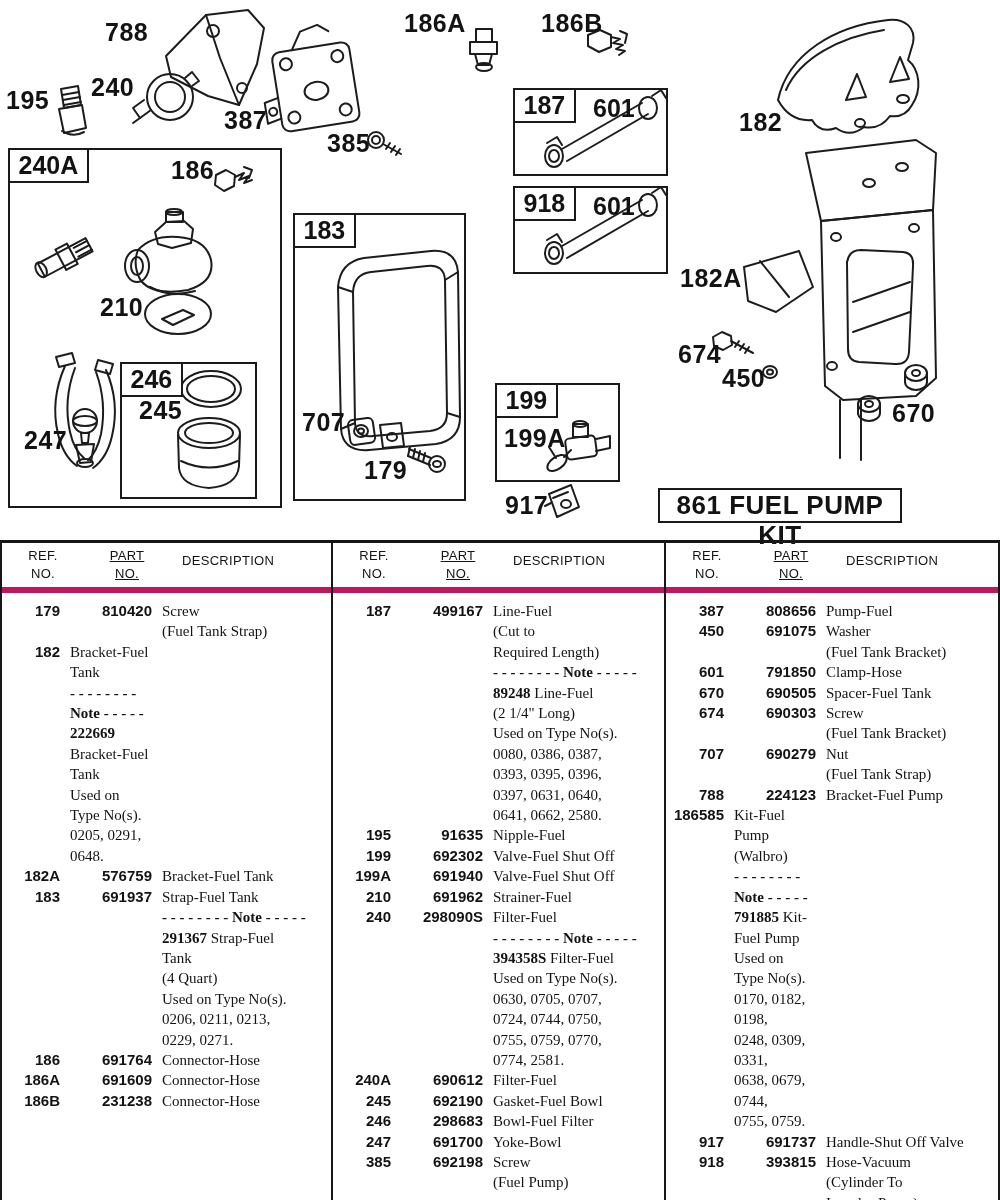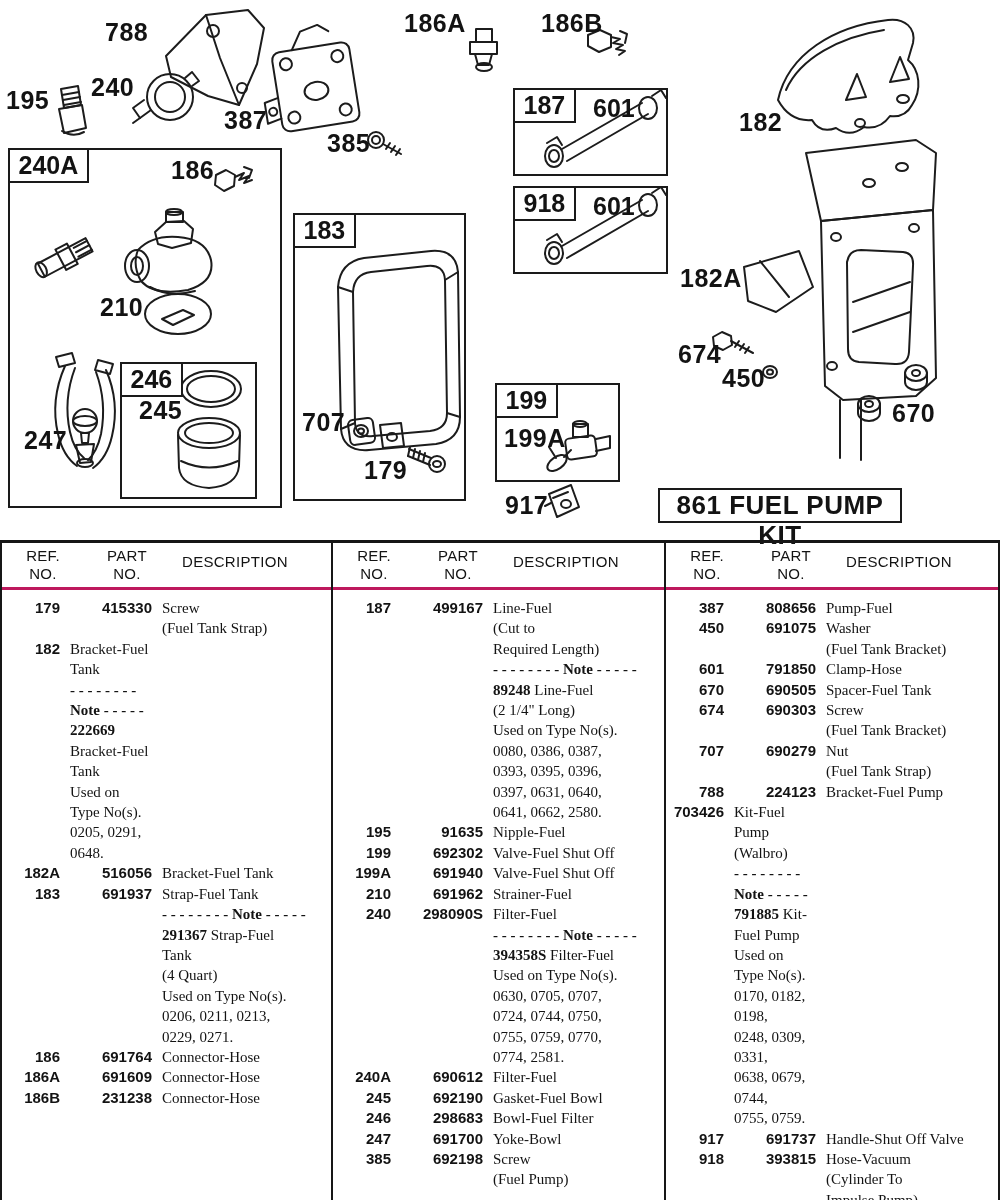--- a/index.html
+++ b/index.html
@@ -14,23 +14,23 @@
   .pbox{position:absolute;border:2.5px solid #1a1a1a;background:transparent;}
   .pbox-label{position:absolute;top:-2.5px;left:-2.5px;border:2.5px solid #1a1a1a;background:#fff;
         font-weight:700;font-size:25px;line-height:28px;padding:1px 9px 2px;}
   .pbox-label2{position:absolute;top:4px;left:78px;font-weight:700;font-size:25px;}
   .kit-box{position:absolute;left:658px;top:488px;width:240px;height:31px;border:2.5px solid #1a1a1a;
         font-weight:700;font-size:26px;line-height:30px;text-align:center;letter-spacing:.5px;background:#fff;}
   
   #parts-table{position:absolute;left:0;top:540px;width:1000px;height:660px;border-top:3px solid #161616;box-sizing:border-box;}
   .tcol{position:absolute;top:0;height:660px;box-sizing:border-box;border-right:2.5px solid #161616;}
   .tcol.first{border-left:2.5px solid #161616;}
-  .thead{position:relative;height:44px;border-bottom:3px solid #be185d;font-size:15px;letter-spacing:.3px;}
+  .thead{position:relative;height:44px;border-bottom:6px solid #be185d;font-size:13px;letter-spacing:.3px;}
   .h-refno{position:absolute;left:10px;top:4px;width:62px;text-align:center;line-height:18px;}
-  .h-partno{position:absolute;left:78px;top:4px;width:94px;text-align:center;line-height:18px;}
+  .h-partno{position:absolute;left:78px;top:4px;width:94px;text-align:center;line-height:18px;text-decoration:underline;}
   .h-desc{position:absolute;left:180px;top:10px;}
   .rows{padding-top:8px;}
   .prow{display:grid;grid-template-columns:58px 92px 1fr;font-size:15px;line-height:20.4px;}
   .c-ref{text-align:right;font-weight:700;}
   .c-part{text-align:right;font-weight:700;}
   .c-desc{padding-left:10px;font-family:Liberation Serif, serif;}
   .dline b{font-weight:700;}
 </style>
 </head>
 <body>
@@ -313,40 +313,40 @@
         </div>
         <div class="h-partno">
           <div>PART</div>
             <div>NO.</div>
         </div>
         <div class="h-desc">DESCRIPTION</div>
       </div>
       <div class="rows">
           <div class="prow">
             <span class="c-ref">179</span>
-            <span class="c-part">415330</span>
+            <span class="c-part">810420</span>
             <span class="c-desc">
               <div class="dline">Screw</div>
               <div class="dline">(Fuel Tank Strap)</div>
             </span>
           </div>
           <div class="prow">
             <span class="c-ref">182</span>
             <span class="c-desc">
               <div class="dline">Bracket-Fuel Tank</div>
               <div class="dline"><b>- - - - - - - -  Note  - - - - -</b></div>
               <div class="dline"><b>222669</b> Bracket-Fuel</div>
               <div class="dline">Tank</div>
               <div class="dline">Used on Type No(s).</div>
               <div class="dline">0205, 0291, 0648.</div>
             </span>
           </div>
           <div class="prow">
             <span class="c-ref">182A</span>
-            <span class="c-part">516056</span>
+            <span class="c-part">576759</span>
             <span class="c-desc">
               <div class="dline">Bracket-Fuel Tank</div>
             </span>
           </div>
           <div class="prow">
             <span class="c-ref">183</span>
             <span class="c-part">691937</span>
             <span class="c-desc">
               <div class="dline">Strap-Fuel Tank</div>
               <div class="dline"><b>- - - - - - - -  Note  - - - - -</b></div>
@@ -550,21 +550,21 @@
             </span>
           </div>
           <div class="prow">
             <span class="c-ref">788</span>
             <span class="c-part">224123</span>
             <span class="c-desc">
               <div class="dline">Bracket-Fuel Pump</div>
             </span>
           </div>
           <div class="prow">
-            <span class="c-part">703426</span>
+            <span class="c-part">186585</span>
             <span class="c-desc">
               <div class="dline">Kit-Fuel Pump</div>
               <div class="dline">(Walbro)</div>
               <div class="dline"><b>- - - - - - - -  Note  - - - - -</b></div>
               <div class="dline"><b>791885</b> Kit-Fuel Pump</div>
               <div class="dline">Used on Type No(s).</div>
               <div class="dline">0170, 0182, 0198,</div>
               <div class="dline">0248, 0309, 0331,</div>
               <div class="dline">0638, 0679, 0744,</div>
               <div class="dline">0755, 0759.</div>

